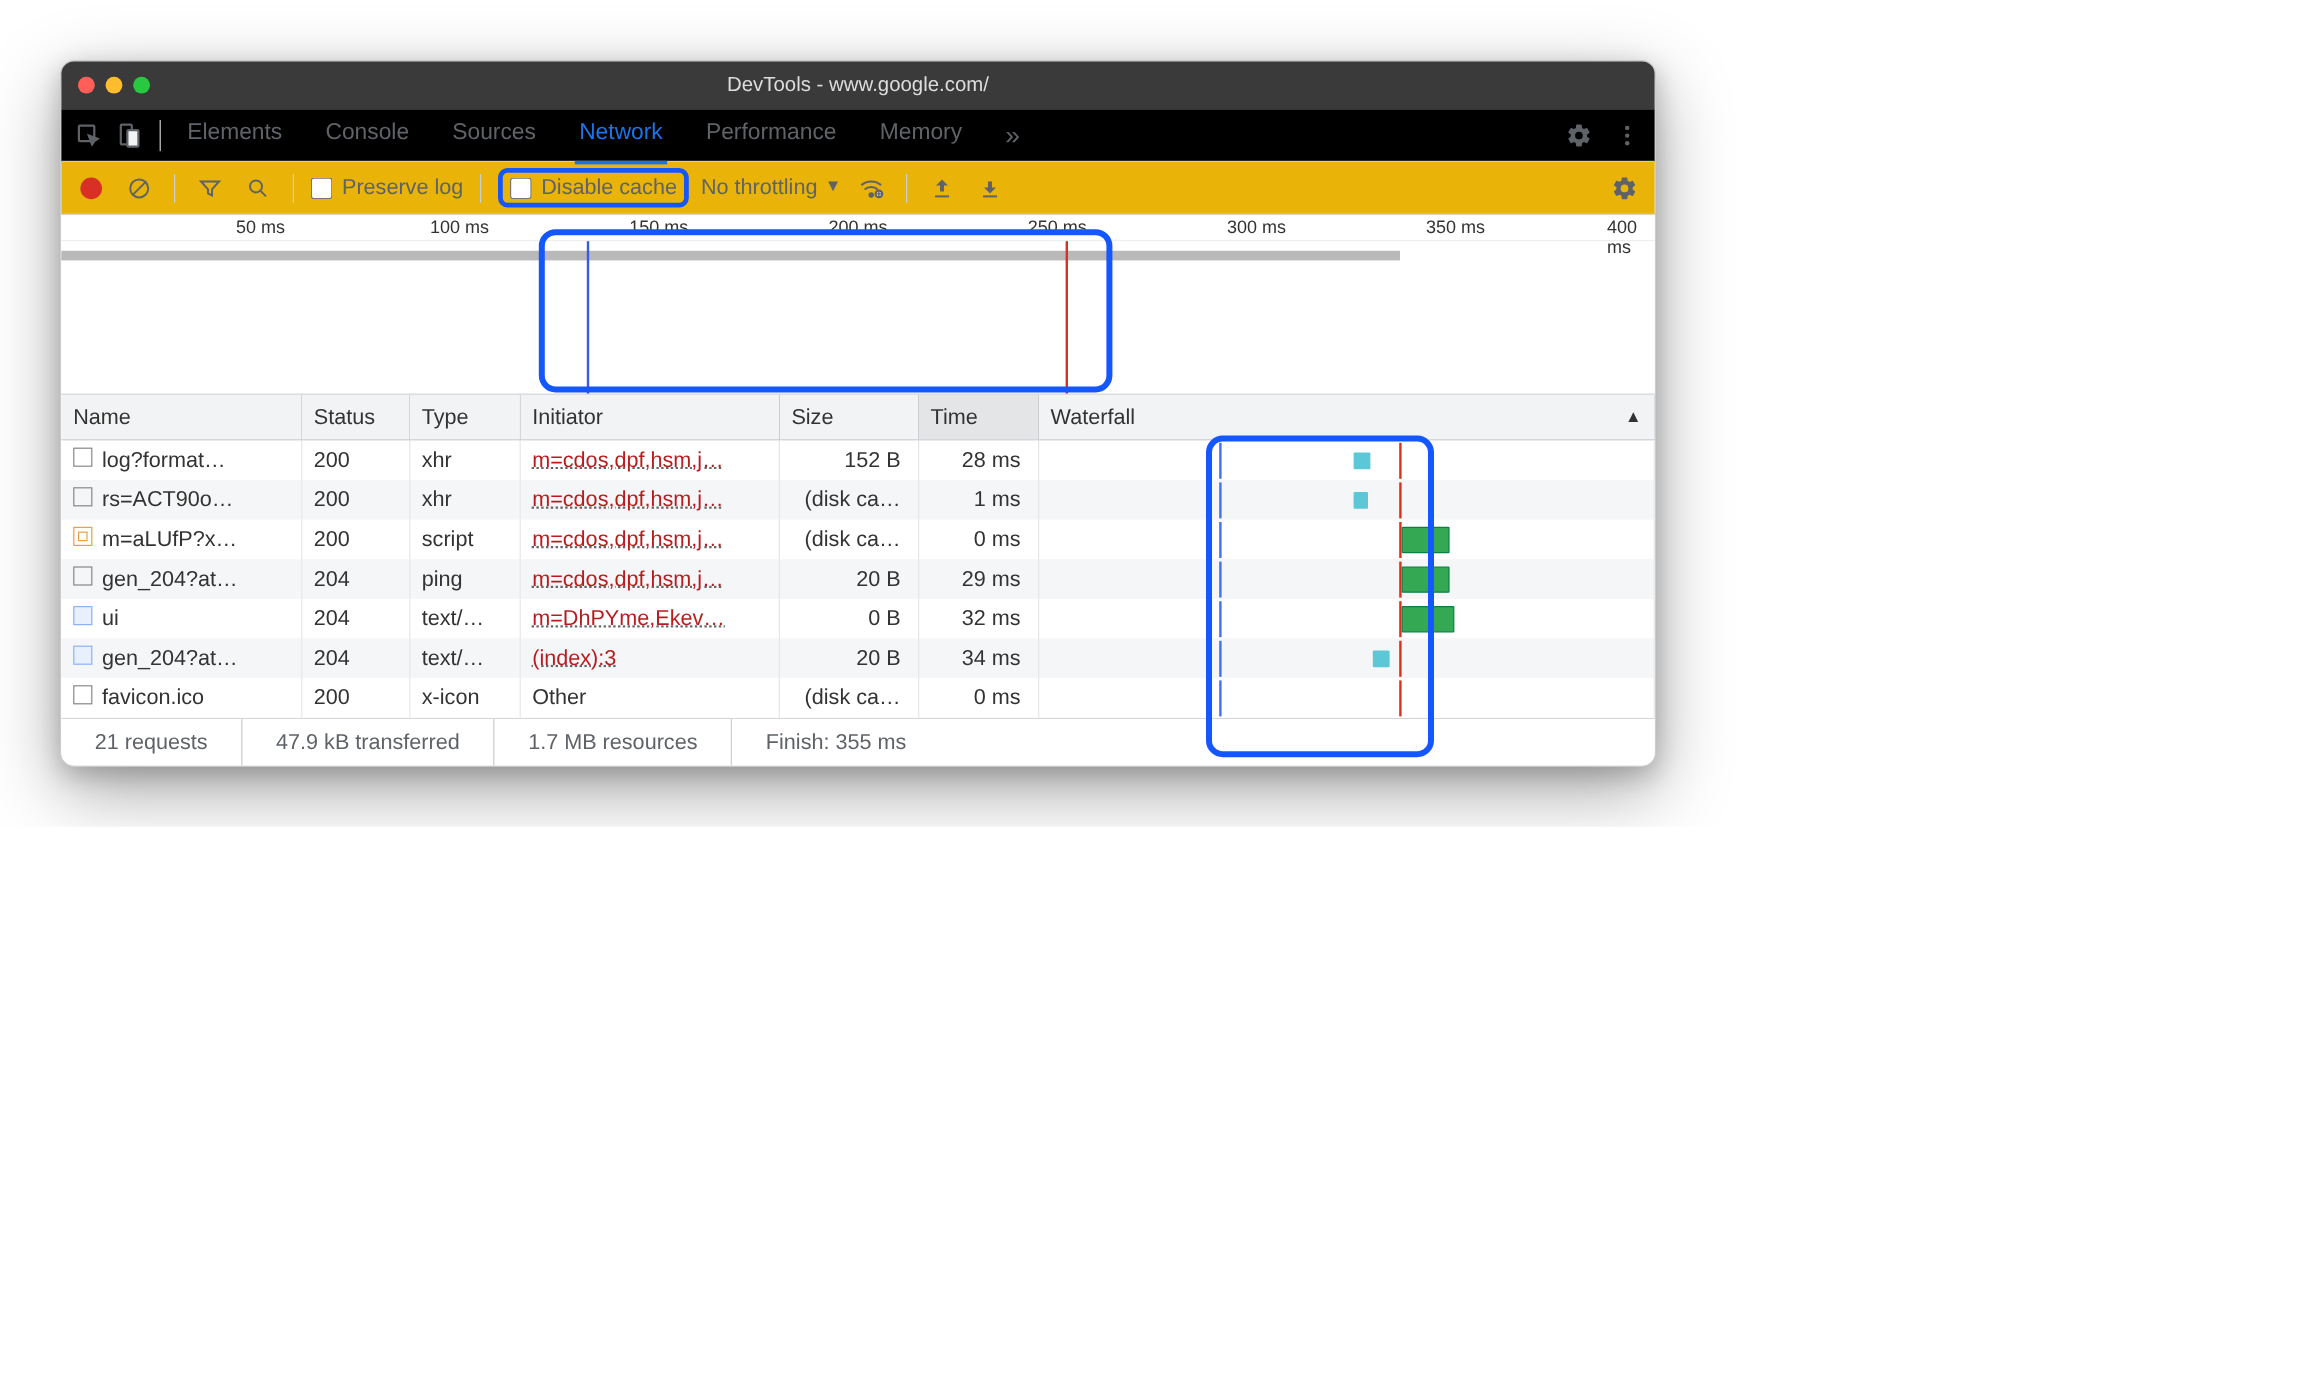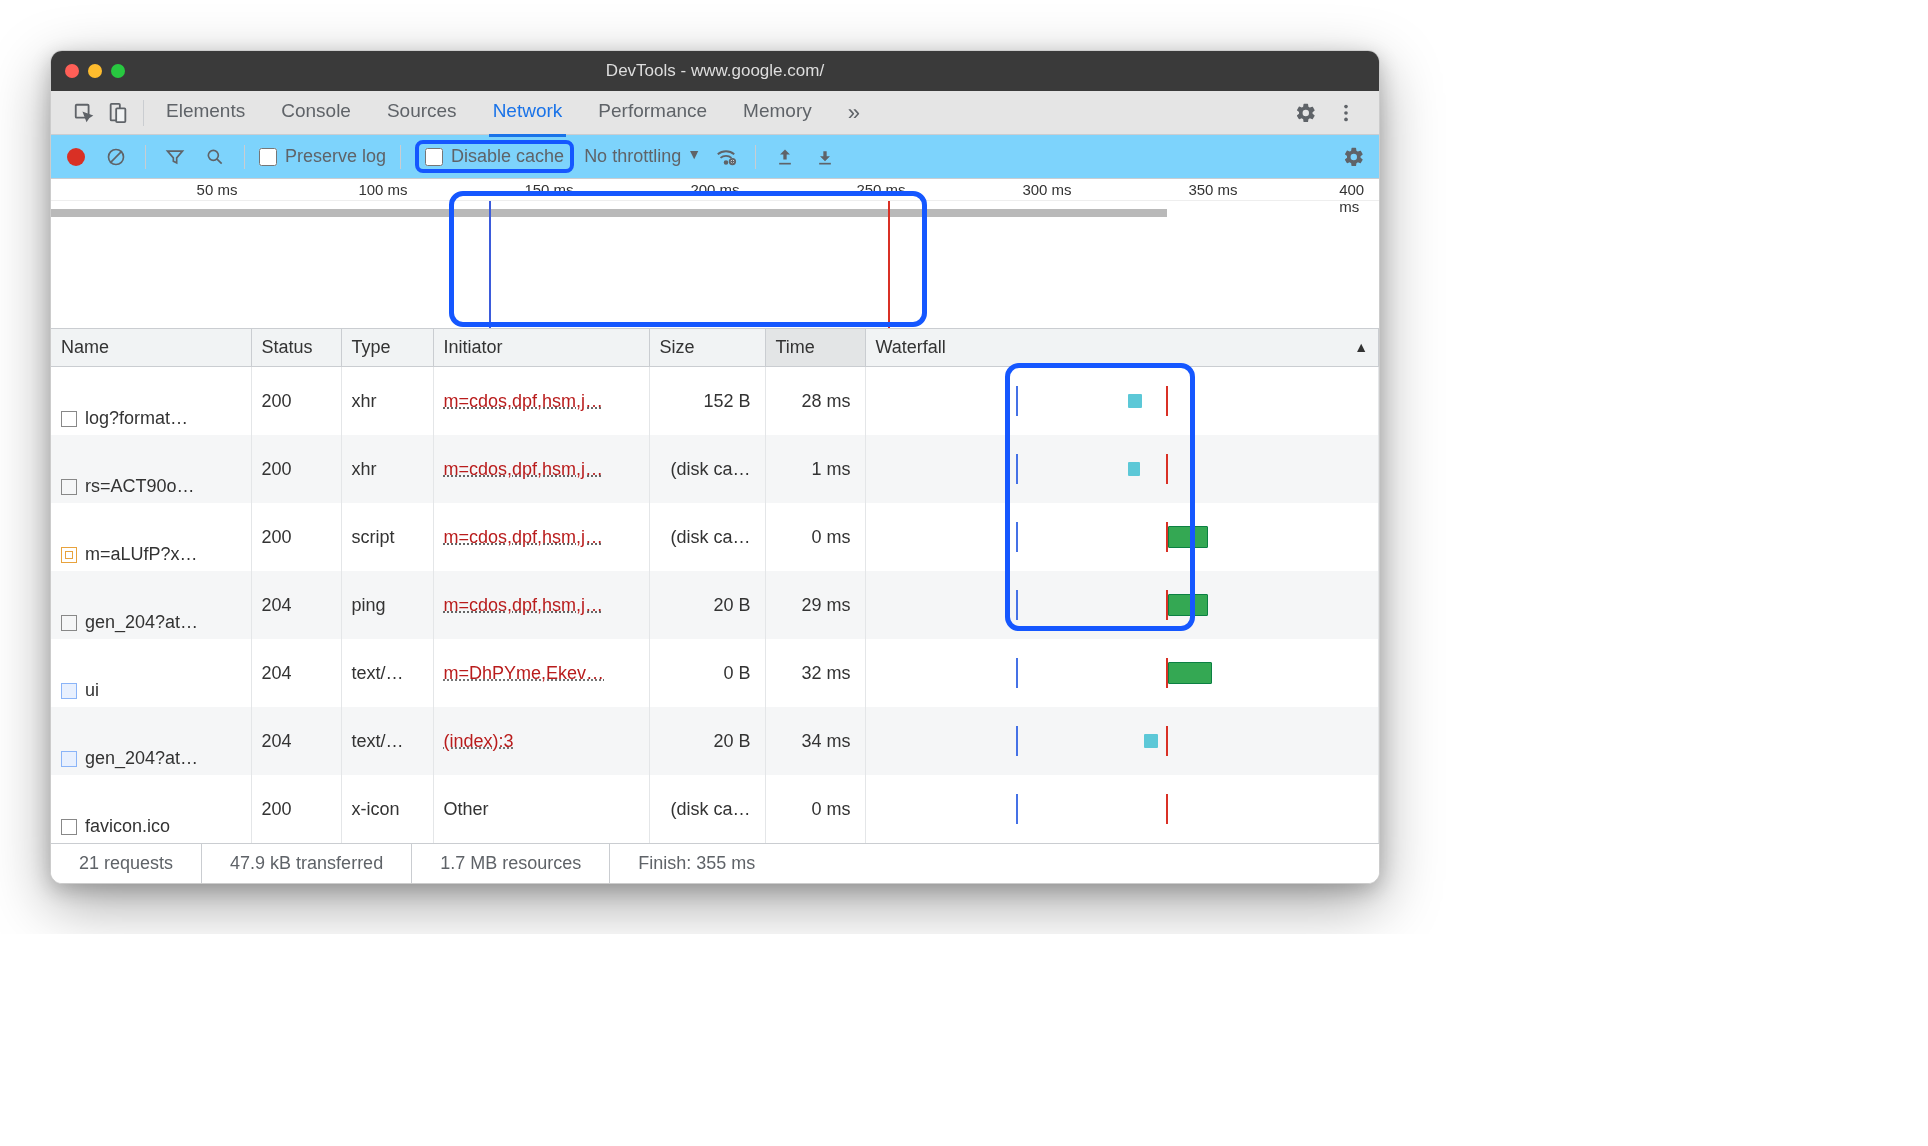--- a/index.html
+++ b/index.html
@@ -31,41 +31,41 @@
   .traffic .dot { width: 14px; height: 14px; border-radius: 50%; }
   .dot.red { background: #ff5f57; }
   .dot.yellow { background: #febc2e; }
   .dot.green { background: #28c840; }
   .title {
     position: absolute; left: 0; right: 0; text-align: center;
     color: #ddd; font-size: 17px; font-weight: 500;
   }
   
   .tabbar {
-    background: #e5e5e5;
+    background: #000000;
     border-bottom: 1px solid #cacdd1;
     display: flex;
     align-items: center;
     height: 44px;
-    padding: 0 16px;
+    padding: 0 6px;
   }
   .tabbar .iconbtn {
     width: 34px; height: 34px;
     display: flex; align-items: center; justify-content: center;
     color: #5f6368; cursor: pointer; border-radius: 4px;
   }
   .tabbar .sep { width: 1px; height: 26px; background: #cacdd1; margin: 0 8px; }
   .tabs { display: flex; gap: 28px; margin-left: 10px; flex: 1; }
   .tabs .tab { color: #5f6368; font-size: 19px; padding: 10px 4px; cursor: pointer; }
   .tabs .tab.active { color: #1a73e8; border-bottom: 3px solid #1a73e8; margin-bottom: -1px; }
   .tabs .more { color: #5f6368; font-size: 22px; }
   .right-icons { display: flex; align-items: center; gap: 6px; margin-left: auto; }
   
   .toolbar {
-    background: #7dd3fc;
+    background: #eab308;
     border-bottom: 1px solid #cacdd1;
     display: flex;
     align-items: center;
     height: 44px;
     padding: 0 10px;
     gap: 10px;
     color: #5f6368;
     font-size: 18px;
   }
   .toolbar .rec { width: 18px; height: 18px; background: #d93025; border-radius: 50%; }
@@ -127,21 +127,21 @@
     padding: 6px 10px;
     border-right: 1px solid #e4e6e8;
     font-size: 18px;
     color: #333;
     white-space: nowrap;
     overflow: hidden;
     text-overflow: ellipsis;
   }
   .grid tbody tr:nth-child(odd) { background: #fff; }
   .grid tbody tr:nth-child(even) { background: #f5f6f7; }
-  .grid .name-cell { display:flex; align-items:center; gap:8px;margin-top:35px; }
+  .grid .name-cell { display:flex; gap:8px; }
   .grid .fileicon { width:16px; height:16px; border:1px solid #888; display:inline-block; }
   .grid .fileicon.script { border-color:#e8a33d; background:linear-gradient(#fff,#fff); position:relative;}
   .grid .fileicon.script::after { content:""; position:absolute; inset:3px; border:1px solid #e8a33d;}
   .grid .fileicon.img { border-color:#8ab4f8; background:#e8f0fe;}
   .grid .initiator { text-decoration: underline dotted #666; color:#b91c1c; cursor:pointer;}
   .grid td.num { text-align: right; padding-right: 14px; }
   .col-name { width: 200px; }
   .col-status { width: 90px; }
   .col-type { width: 92px; }
   .col-init { width: 216px; }

